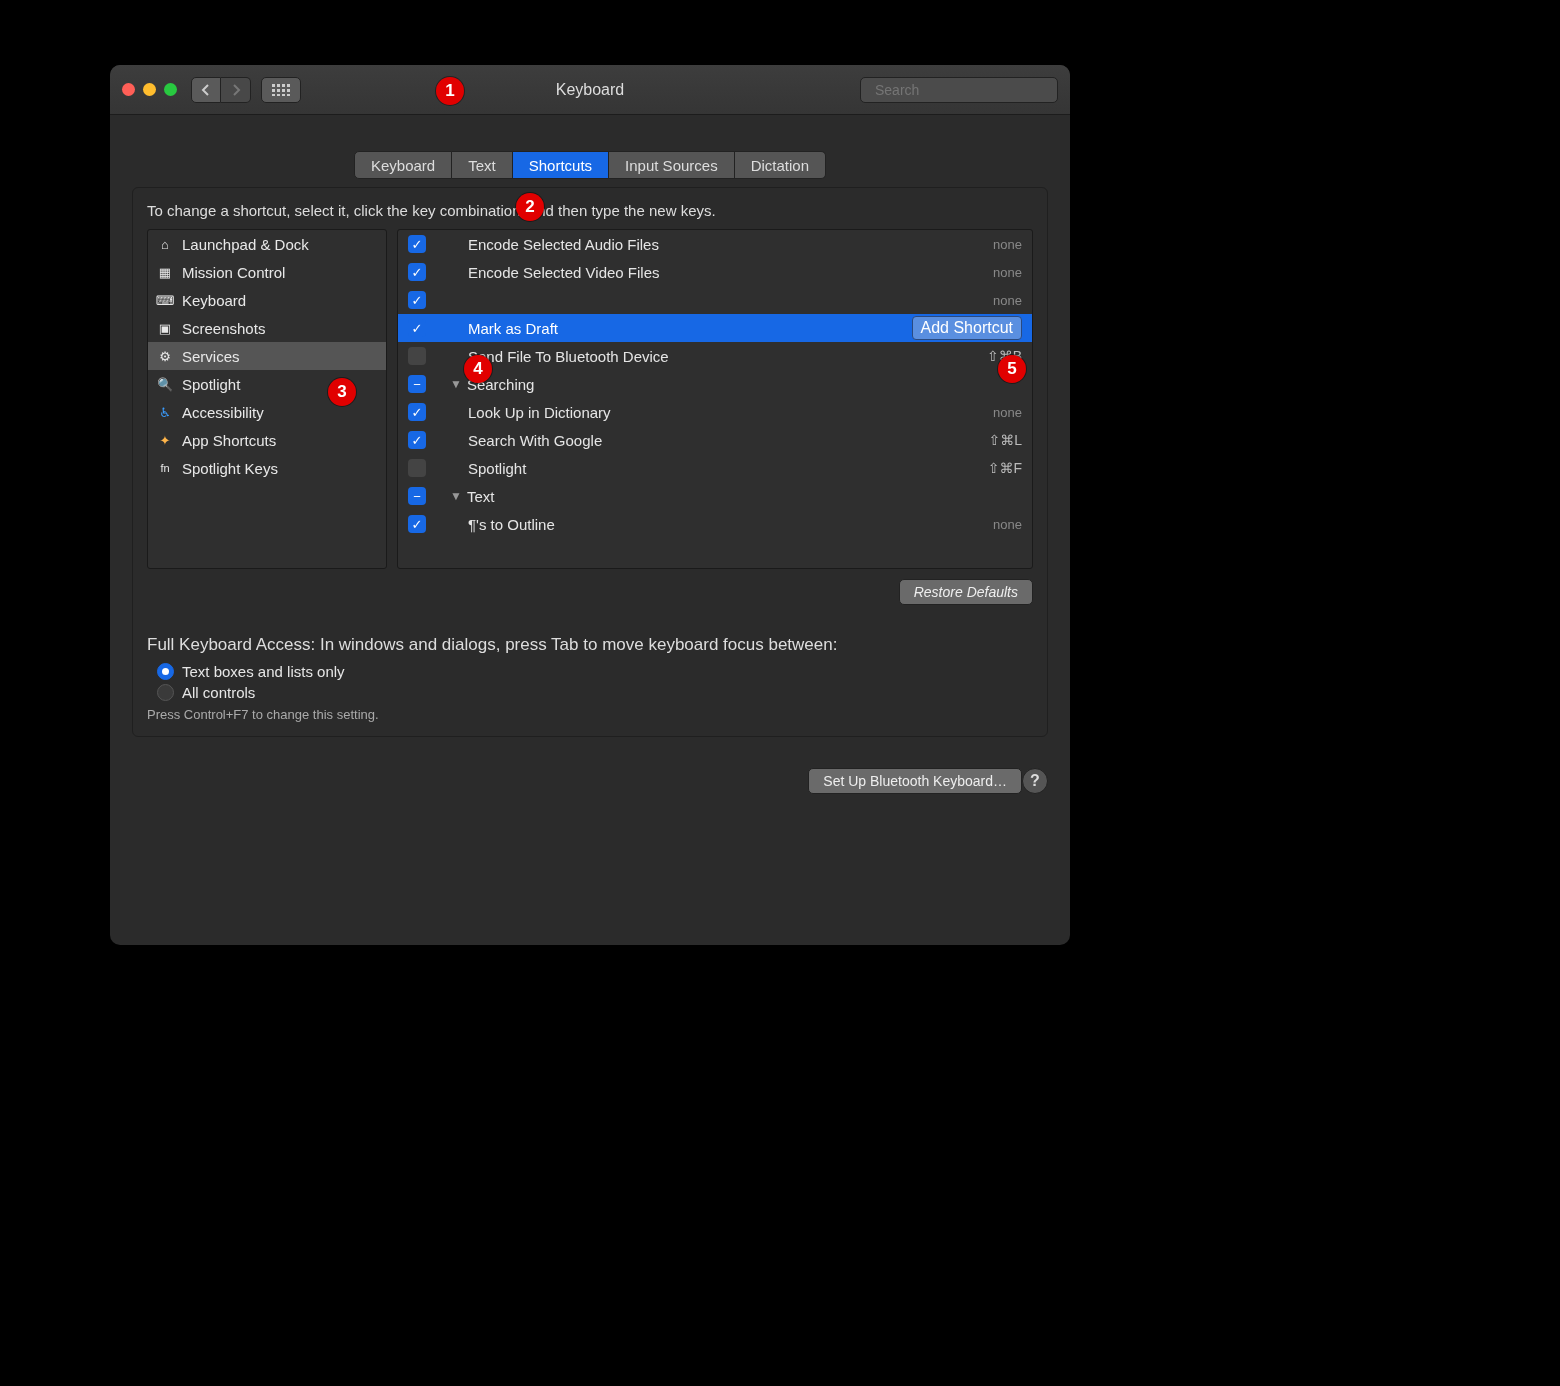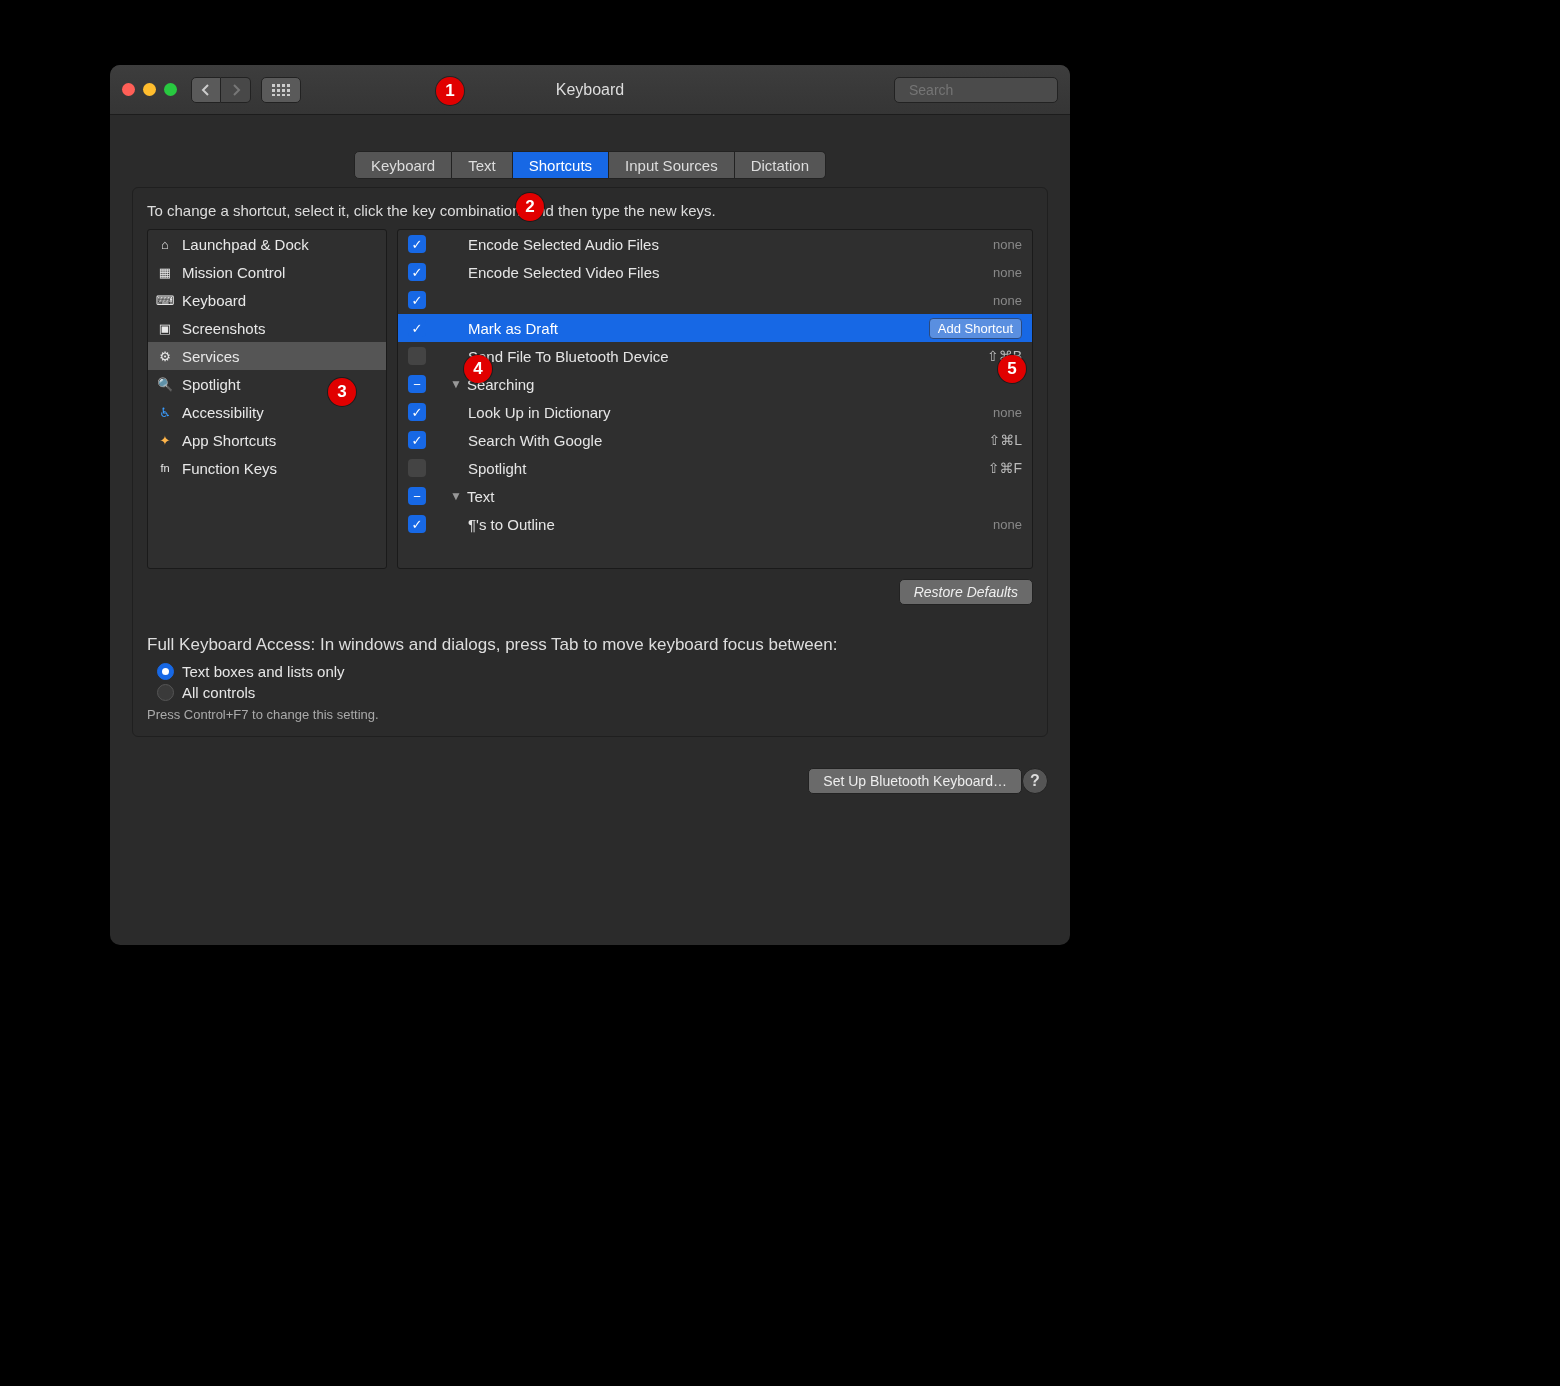--- a/index.html
+++ b/index.html
@@ -46,21 +46,21 @@
   .grid-btn{
     width: 40px; height:26px; margin-left:10px;
     background:#5a5a5a;border:1px solid #222;border-radius:5px;
     display:flex;align-items:center;justify-content:center;color:#ccc;
   }
   .title {
     position:absolute; left:50%; transform:translateX(-50%);
     font-size:16px; font-weight:500; color:#ddd;
   }
   .search {
-    margin-left:auto; width:164px; height:26px;
+    margin-left:auto; width:198px; height:26px;
     background:#4b4b4b; border-radius:5px; border:1px solid #222;
     display:flex; align-items:center; padding:0 8px; color:#999;
   }
   .search svg{ margin-right:6px; }
   .search input{
     flex:1; background:transparent; border:none; outline:none; color:#ddd; font-size:14px;
   }
 
   .body { padding: 36px 22px 18px; }
 
@@ -113,21 +113,21 @@
   }
   .cbx.checked{ background:#1768e5;color:#fff;}
   .cbx.unchecked{ background:#444; }
   .cbx.mixed{ background:#1768e5;color:#fff;}
   .sc-row .indent{ width:18px; }
   .sc-row .label{ flex:1; }
   .sc-row .shortcut{ color:#bbb; font-size:14px; margin-left:auto;}
   .sc-row .shortcut.none{ color:#888; font-size:13px;}
   .add-shortcut-btn{
     background:#3c6bb0;border:1px solid #2a4a80;border-radius:4px;
-    color:#fff;font-size:13px;padding:2px 8px;
+    color:#fff;font-size:16px;padding:2px 8px;
   }
   .sc-row.selected .add-shortcut-btn{ background:#5a8fe0;}
 
   .under-row{ display:flex; justify-content:flex-end; margin-top:10px;font-style:italic;}
   .btn{
     height:26px;padding:0 14px;font-size:14px;
     background:#6a6a6a;border:1px solid #222;border-radius:5px;color:#eee;
     display:flex;align-items:center;cursor:pointer;
   }
 
@@ -250,21 +250,21 @@
           <div class="cat-item">
             <span class="cat-icon" style="color:#3b9dff;">♿︎</span>
             <span>Accessibility</span>
           </div>
           <div class="cat-item">
             <span class="cat-icon" style="color:#ffb54a;">✦</span>
             <span>App Shortcuts</span>
           </div>
           <div class="cat-item">
             <span class="cat-icon" style="font-size:11px;">fn</span>
-            <span>Function Keys</span>
+            <span>Spotlight Keys</span>
           </div>
         </div>
 
         <div class="shortcut-list" id="shortcut-list">
 
         <div class="sc-row">
               <span class="cbx checked">✓</span>
               <span class="indent"></span>
               <span class="label">Encode Selected Audio Files</span>
               <span class="shortcut none">none</span>

